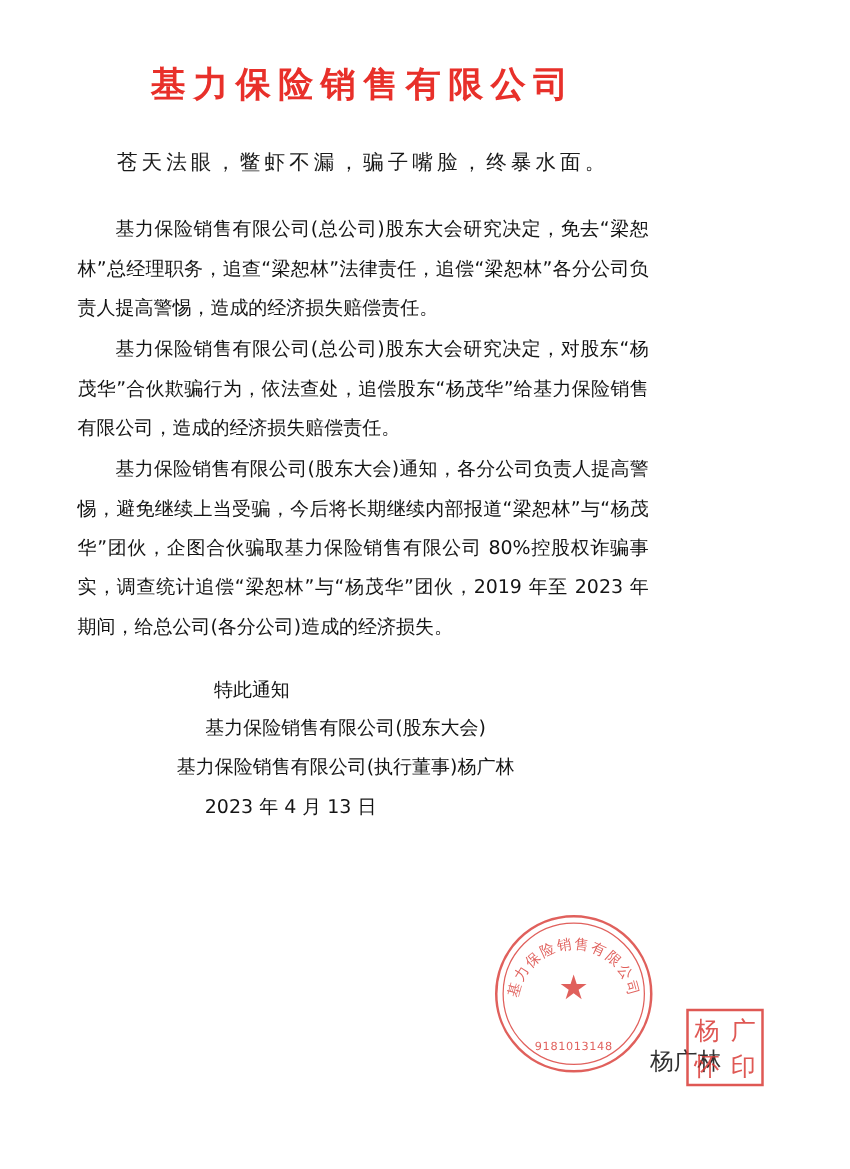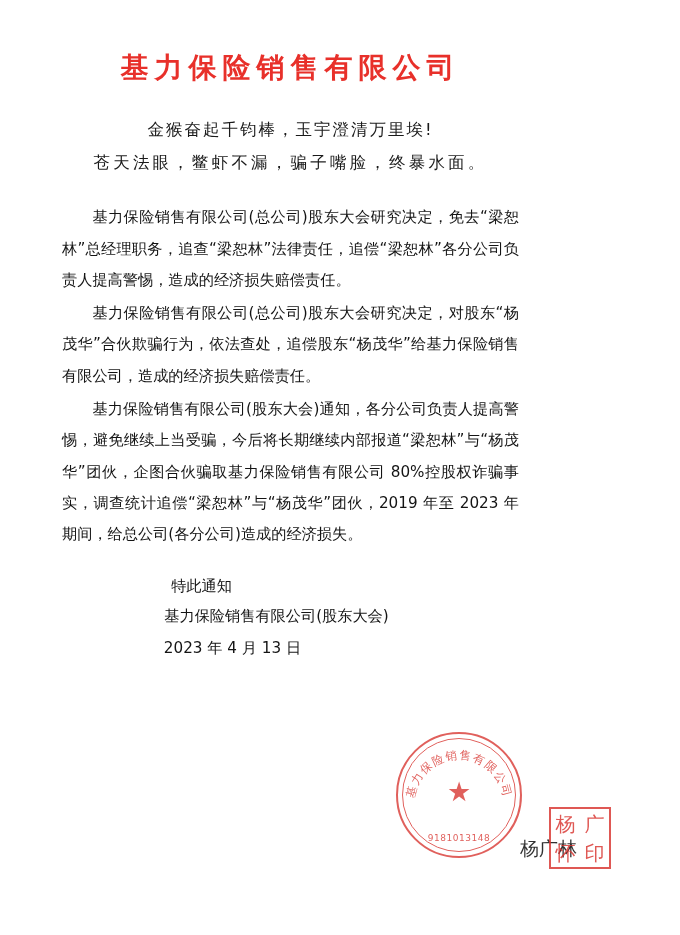--- a/index.html
+++ b/index.html
@@ -167,33 +167,33 @@
 </head>
 <body>
 
 <div class="page">
 
   <div class="doc-title">
     <span>基力保险销售有限公司</span>
   </div>
 
   <div class="couplet">
-    <span>金猴奋起千钧棒，玉宇澄清万里埃!</span>
     <span class="c2">苍天法眼，鳖虾不漏，骗子嘴脸，终暴水面。</span>
   </div>
 
   <div class="body-text">
     <p>基力保险销售有限公司(总公司)股东大会研究决定，免去“梁恕林”总经理职务，追查“梁恕林”法律责任，追偿“梁恕林”各分公司负责人提高警惕，造成的经济损失赔偿责任。</p>
     <p>基力保险销售有限公司(总公司)股东大会研究决定，对股东“杨茂华”合伙欺骗行为，依法查处，追偿股东“杨茂华”给基力保险销售有限公司，造成的经济损失赔偿责任。</p>
     <p>基力保险销售有限公司(股东大会)通知，各分公司负责人提高警惕，避免继续上当受骗，今后将长期继续内部报道“梁恕林”与“杨茂华”团伙，企图合伙骗取基力保险销售有限公司 80%控股权诈骗事实，调查统计追偿“梁恕林”与“杨茂华”团伙，2019 年至 2023 年期间，给总公司(各分公司)造成的经济损失。</p>
   </div>
 
   <div class="sign-block">
     <div class="sign-notice">特此通知</div>
     <div>基力保险销售有限公司(股东大会)</div>
+    <div>基力保险销售有限公司(执行董事)杨广林</div>
     <div class="sign-date">2023 年 4 月 13 日</div>
   </div>
 
   <div class="signature">杨广林</div>
 
   <div class="seal-round">
     <div class="inner-ring"></div>
     <svg class="seal-arc" viewBox="0 0 122 122">
       <defs>
         <path id="arcpath" d="M 16,70 A 45,45 0 1 1 106,70"></path>

